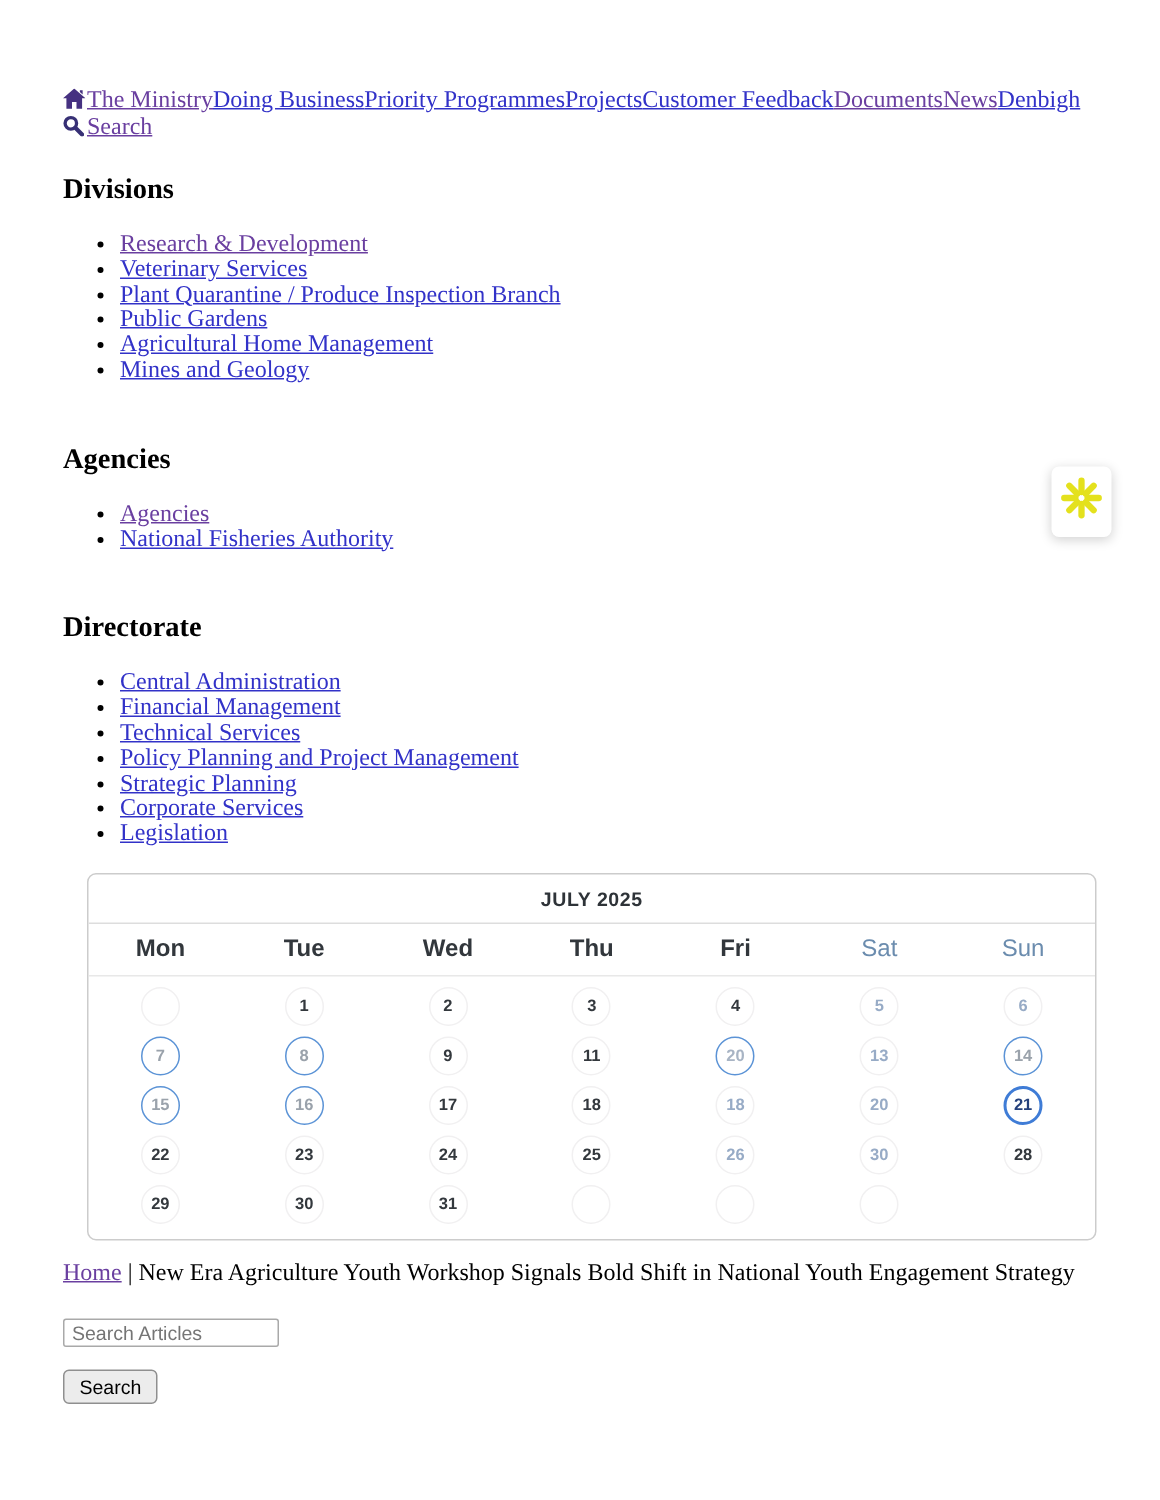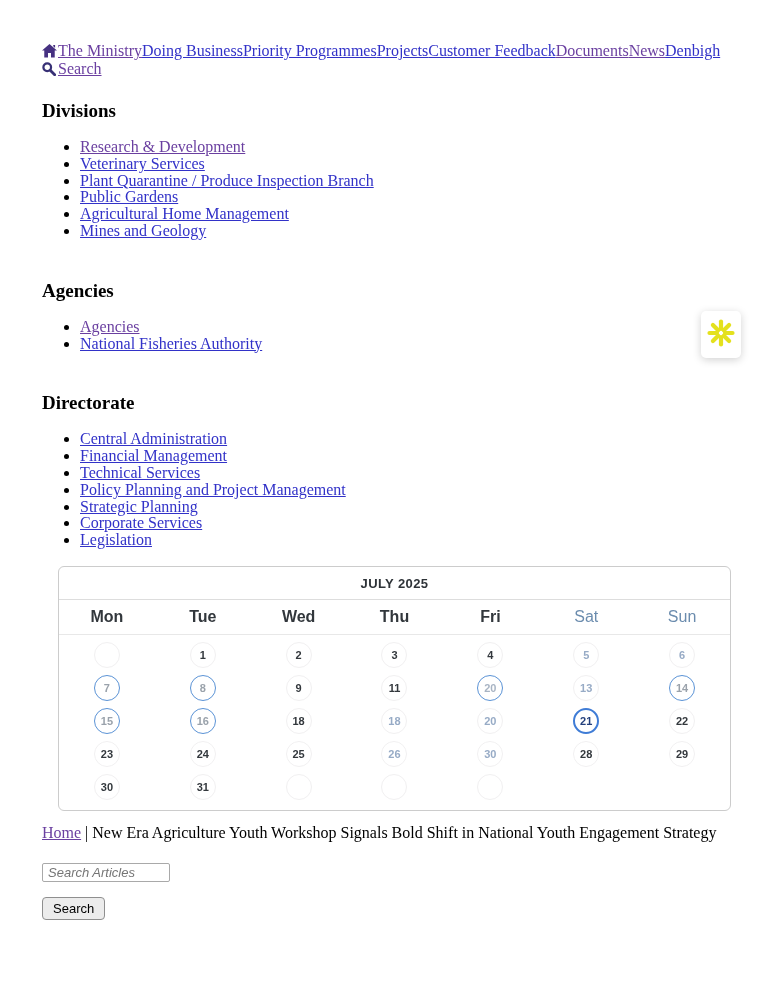--- a/index.html
+++ b/index.html
@@ -7,21 +7,21 @@
     --cal-text:#33383d; --weekend:#97abc6; --event-ring:#5b93d6;
     --selected-ring:#3f7cd6; --selected-text:#24407c; --muted-day:#9aa2ab;
     --accent-yellow:#e4e11d;
   }
   *{box-sizing:border-box;}
   html,body{margin:0;padding:0;background:#fff;}
   body{
     width:773px;height:1000px;position:relative;overflow:hidden;
     font-family:"Liberation Serif", serif;color:#000;
   }
-  .page{padding:43px 42px 0 42px;}
+  .page{padding:59px 42px 0 42px;}
 
   
   .topnav{font-size:16px;line-height:16px;}
   .topnav a{text-decoration:underline;}
   .topnav a.blue{color:var(--link);}
   .topnav a.visited{color:var(--visited);}
   .home-link{display:inline-block;vertical-align:-2px;margin-right:1px;}
   .nav-search{white-space:nowrap;color:var(--visited);}
   .nav-search svg{vertical-align:-2px;margin-right:2px;}
 
@@ -65,22 +65,22 @@
   .daycircle.event.weekend{color:#a8b4c4;}
   .daycircle.selected{border:2px solid var(--selected-ring);color:var(--selected-text);}
 
   
   .breadcrumb{margin:13px 0 0 0;font-size:16px;}
   .breadcrumb a{color:var(--visited);text-decoration:underline;}
 
   
   .search-row{margin-top:21px;}
   .search-input{
-    width:128px;height:19px;border:1px solid #a9a9a9;border-radius:2px;
-    font-family:"Liberation Sans", sans-serif;font-size:13px;padding:1px 5px;color:#222;font-style:italic;
+    width:144px;height:19px;border:1px solid #a9a9a9;border-radius:2px;
+    font-family:"Liberation Sans", sans-serif;font-size:13px;padding:1px 5px;color:#222;
   }
   .search-input::placeholder{color:#757575;opacity:1;}
   .button-row{margin-top:15px;}
   .search-button{
     font-family:"Liberation Sans", sans-serif;font-size:13px;color:#000;
     background:#ececec;border:1px solid #8f8f8f;border-radius:4px;padding:3px 10px;
     cursor:pointer;
   }
 
   
@@ -185,20 +185,23 @@
         <div class="cal-cell">
           <span class="daycircle event">14</span>
         </div>
         <div class="cal-cell">
           <span class="daycircle event">15</span>
         </div>
         <div class="cal-cell">
           <span class="daycircle event">16</span>
         </div>
         <div class="cal-cell">
+          <span class="daycircle">17</span>
+        </div>
+        <div class="cal-cell">
           <span class="daycircle">18</span>
         </div>
         <div class="cal-cell">
           <span class="daycircle weekend">18</span>
         </div>
         <div class="cal-cell">
           <span class="daycircle weekend">20</span>
         </div>
         <div class="cal-cell">
           <span class="daycircle selected">21</span>

